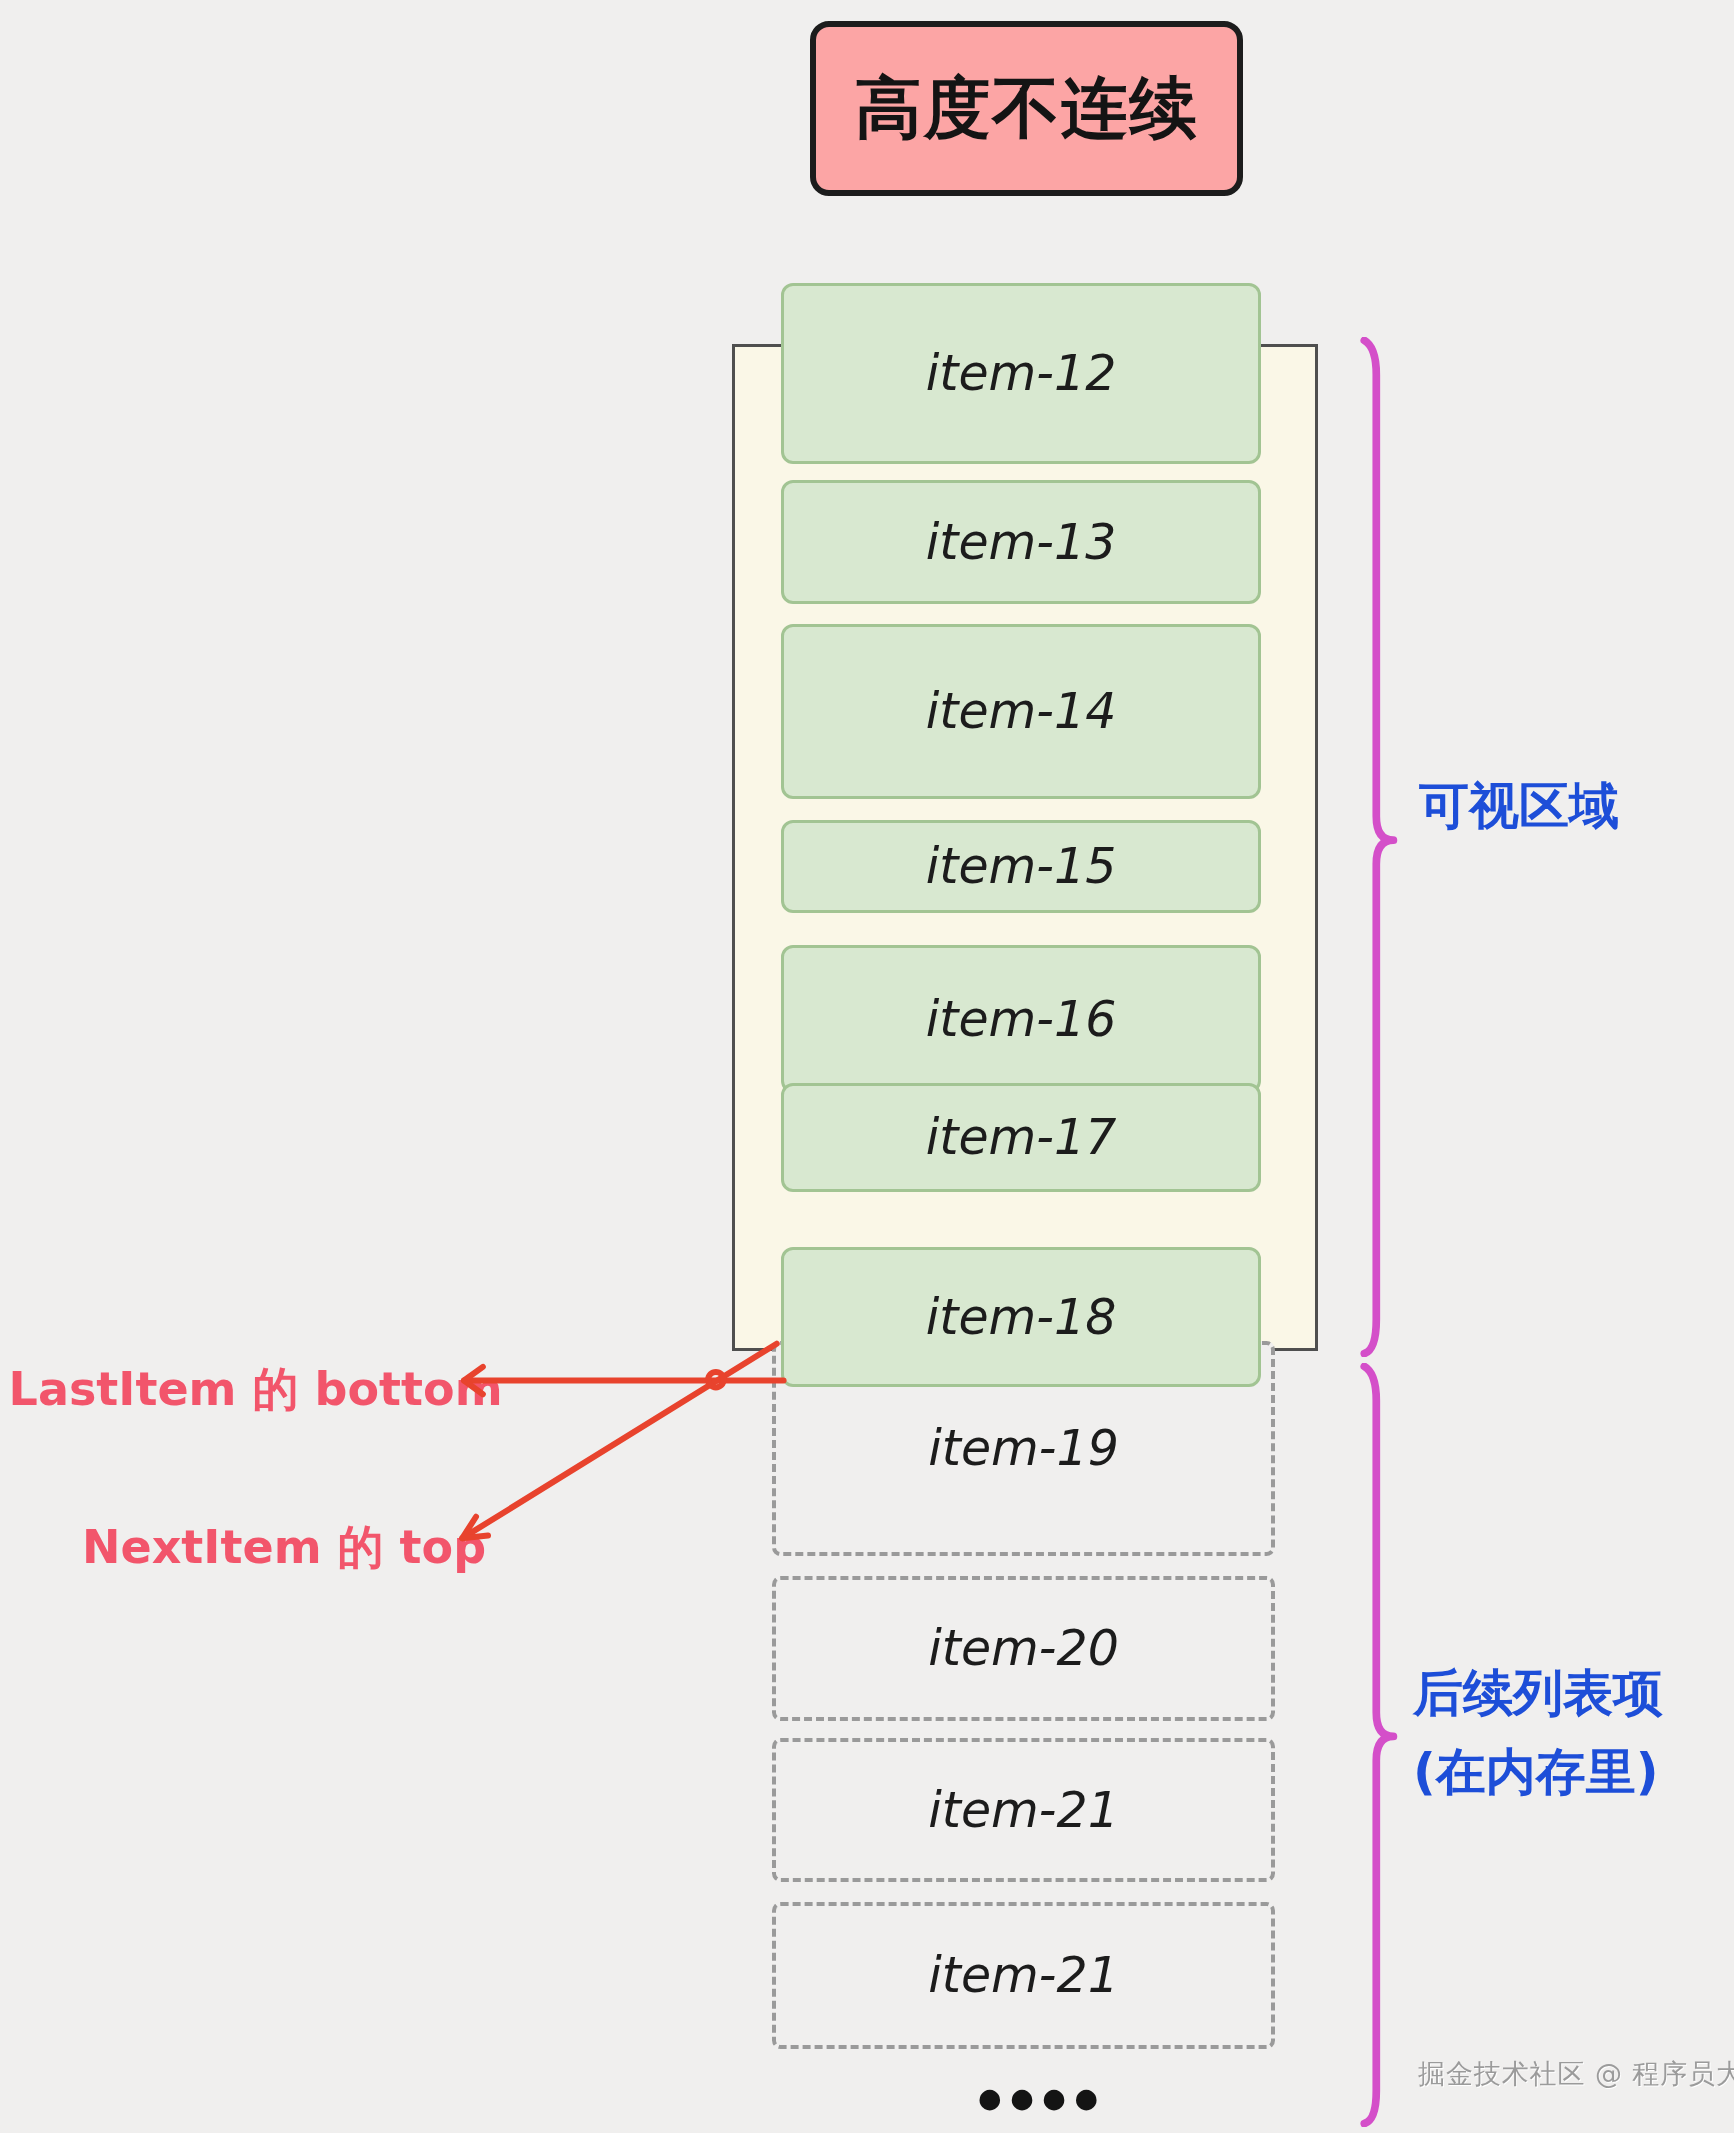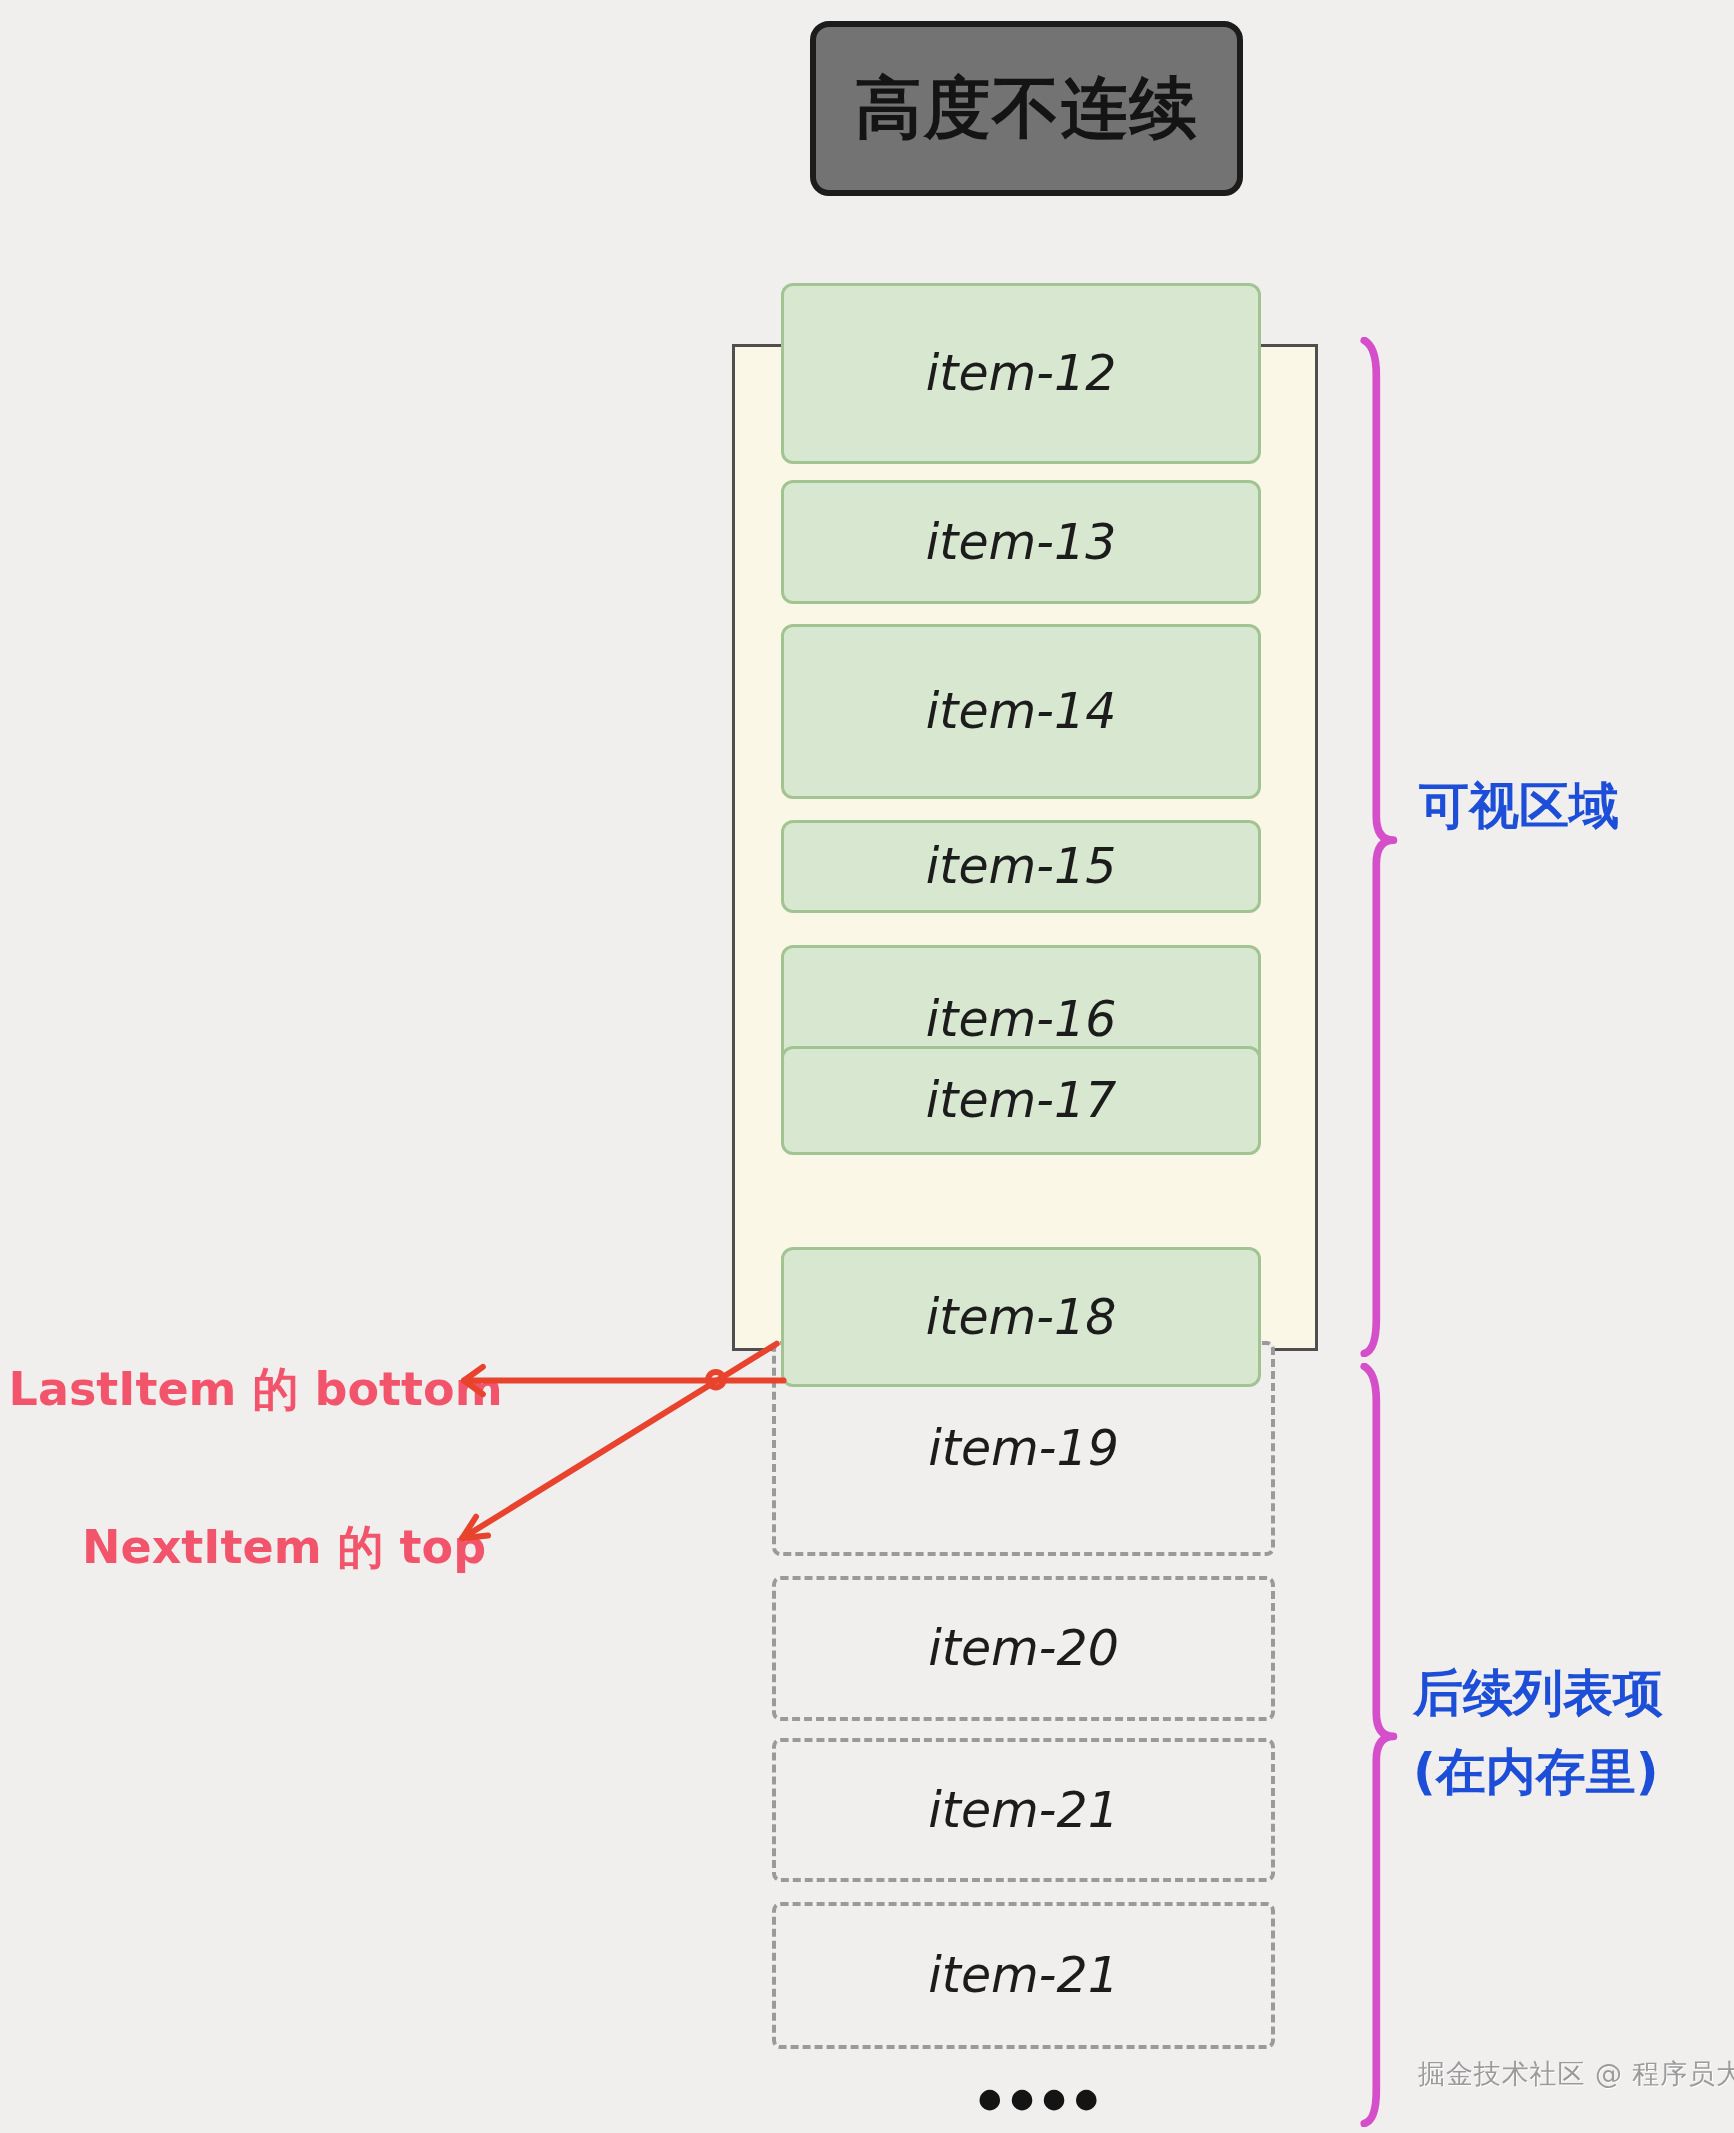--- a/index.html
+++ b/index.html
@@ -1,39 +1,39 @@
 <!DOCTYPE html>
 <html style="font-size:13.7px"><head>
 <meta charset="utf-8">
 <style>
   html,body{margin:0;padding:0;}
   body{font-family:"DejaVu Sans","Liberation Sans",sans-serif;}
   #canvas{position:relative;width:1734px;height:2133px;background:#f0efee;overflow:hidden;}
 
   
   #title-badge{position:absolute;left:810px;top:20.5px;width:433px;height:175px;
-    background:#737373;border:6px solid #1c1c1c;border-radius:19px;z-index:4;
+    background:#fca5a5;border:6px solid #1c1c1c;border-radius:19px;z-index:4;
     display:flex;align-items:center;justify-content:center;
     font-size:67px;font-weight:bold;color:#141414;letter-spacing:1.7px;box-sizing:border-box;}
 
   
   #viewport-box{position:absolute;left:732px;top:344px;width:586px;height:1007px;
     background:#faf7e7;border:3.4px solid #4f4f4f;box-sizing:border-box;z-index:1;}
 
   
   .item{position:absolute;display:flex;align-items:center;justify-content:center;
     font-size:49px;color:#1c1c1c;box-sizing:border-box;font-style:italic;}
   .green{left:781px;width:480px;background:#d8e8d0;border:3.4px solid #a2c493;border-radius:12px;z-index:3;}
   .dashed{left:772px;width:503px;background:#f0efee;border:4.3px dashed #9a9a9a;border-radius:8.6px;z-index:2;}
   .g12{top:283px;height:181px}
   .g13{top:480px;height:124px}
   .g14{top:624px;height:175px}
   .g15{top:820px;height:93px}
   .g16{top:945px;height:148px}
-  .g17{top:1046px;height:109px}
+  .g17{top:1083px;height:109px}
   .g18{top:1247px;height:140px}
   .d19{top:1341px;height:215px}
   .d20{top:1576px;height:145px}
   .d21{top:1738px;height:144px}
   .d21b{top:1902px;height:147px}
 
   
   .brace{position:absolute;z-index:4;}
   #brace-visible{left:1354px;top:337px;}
   #brace-memory{left:1354px;top:1363px;}

